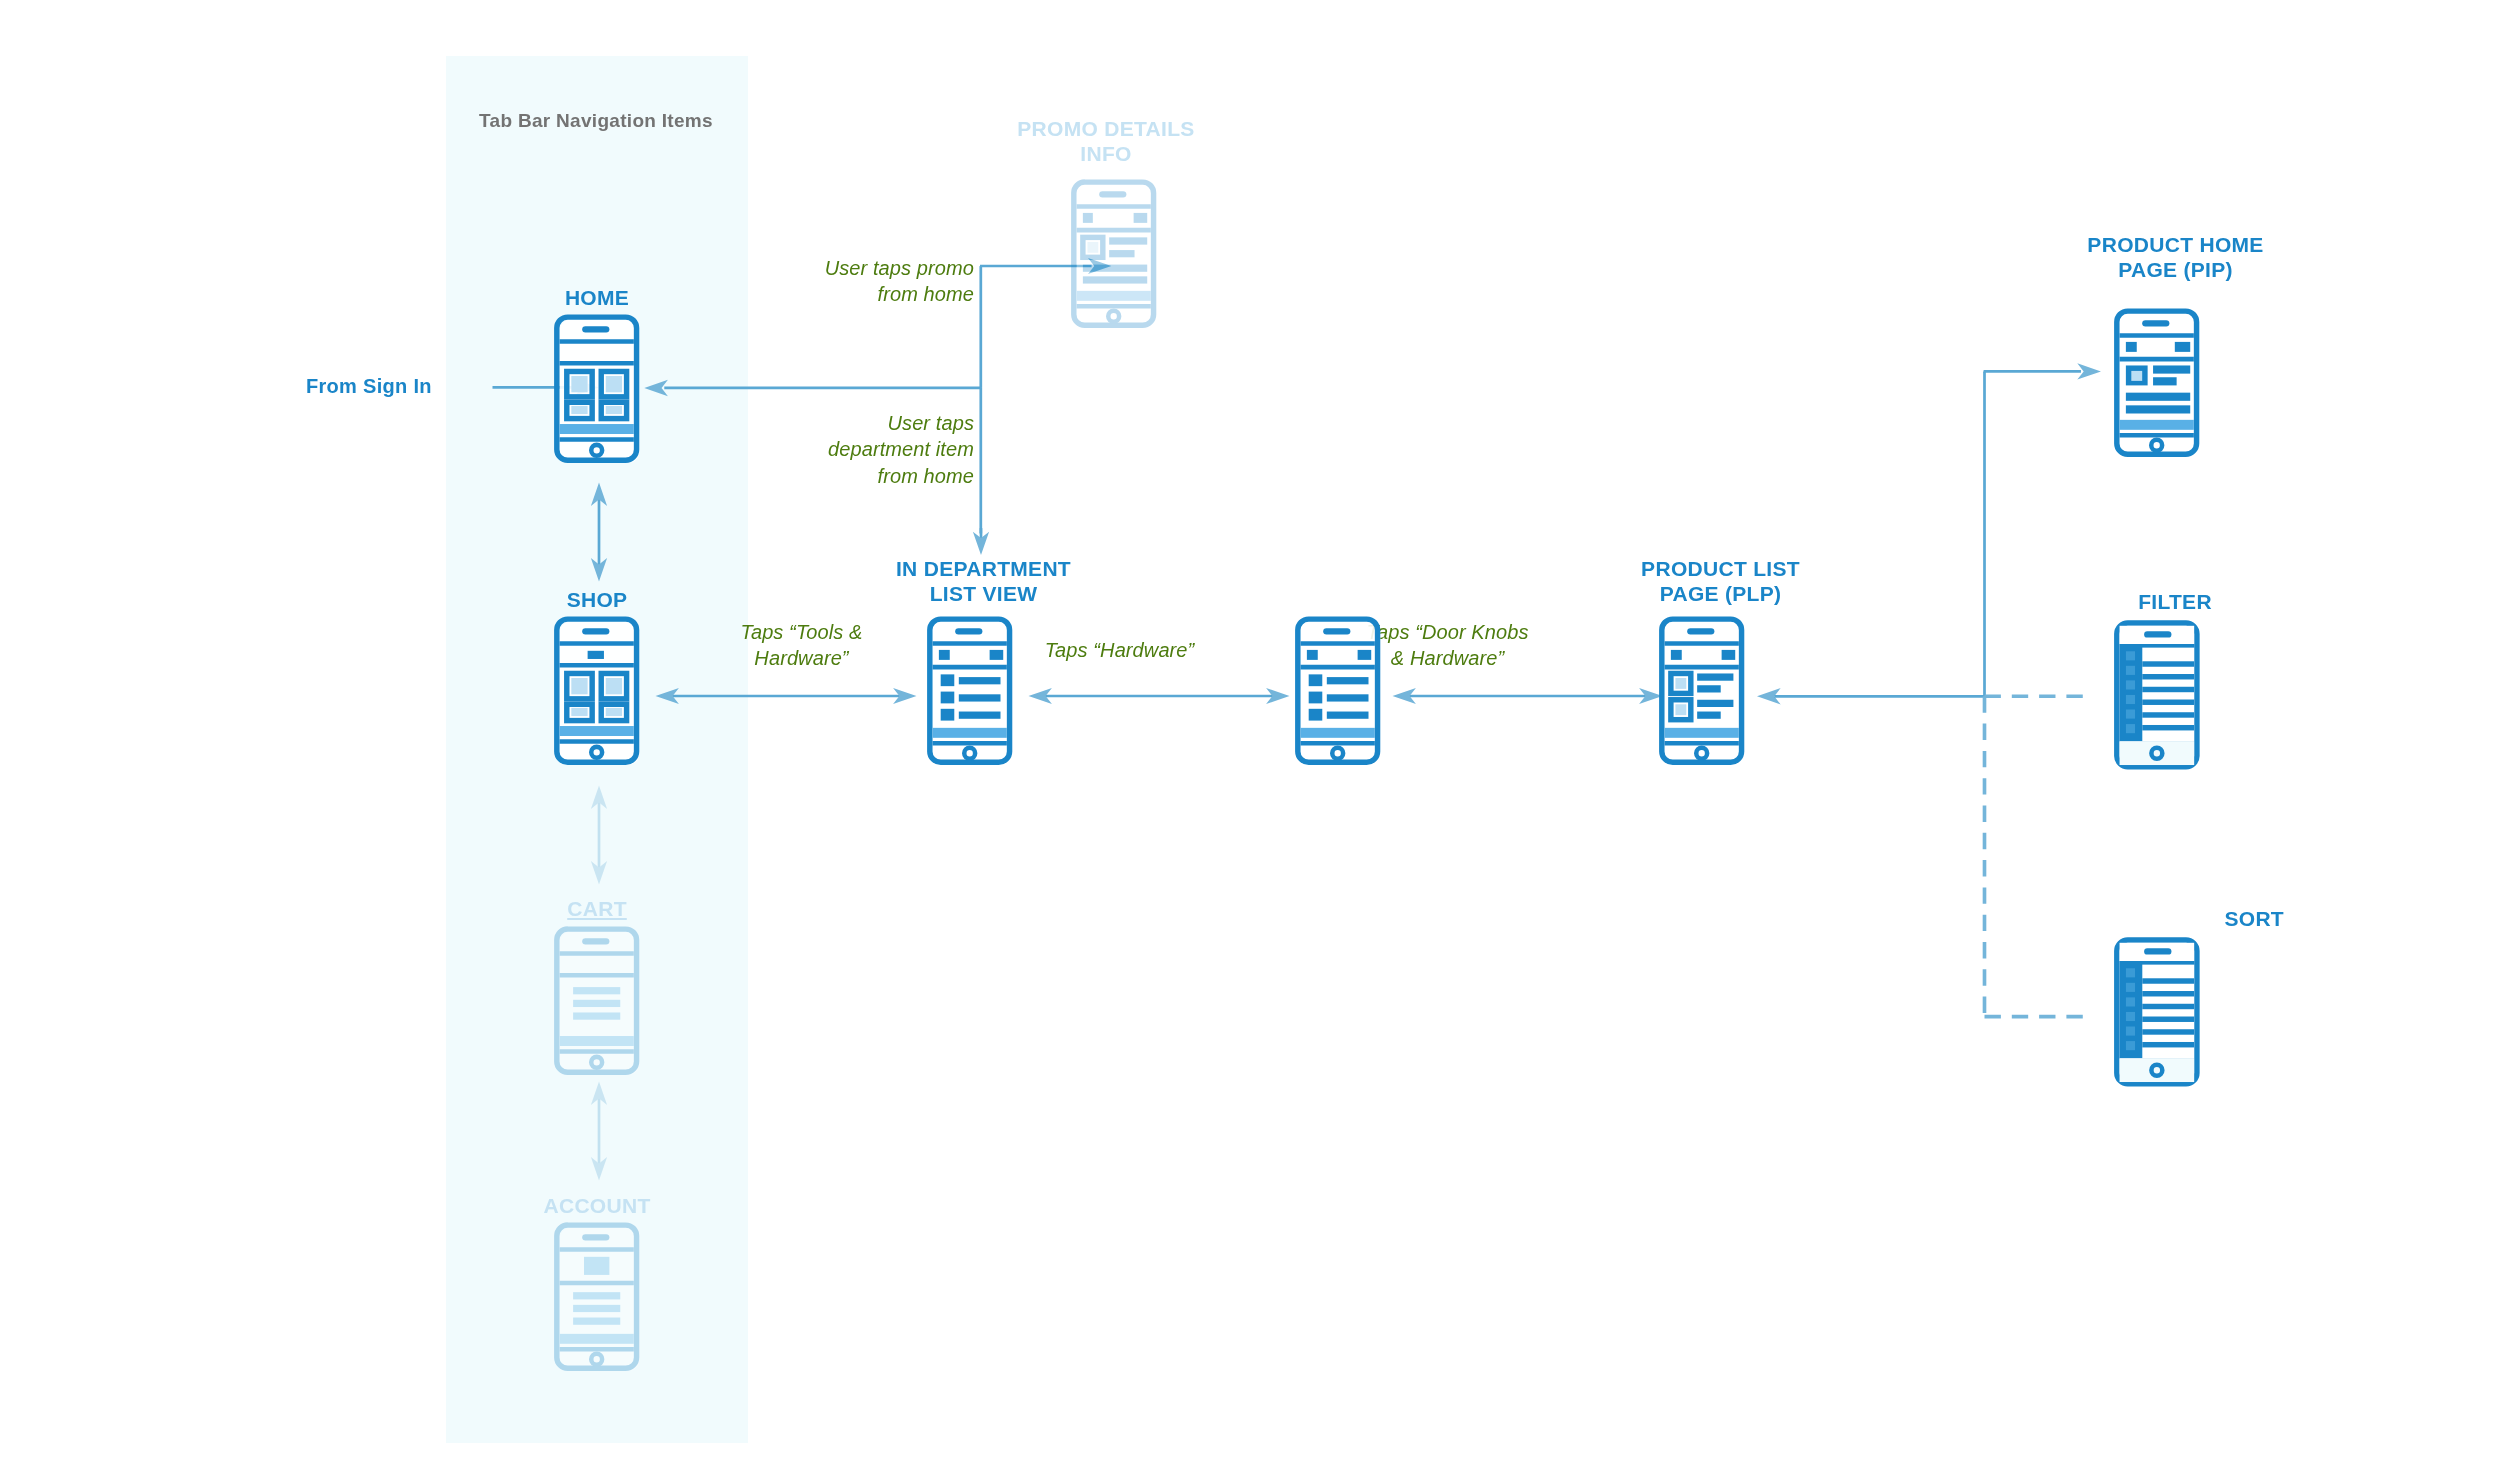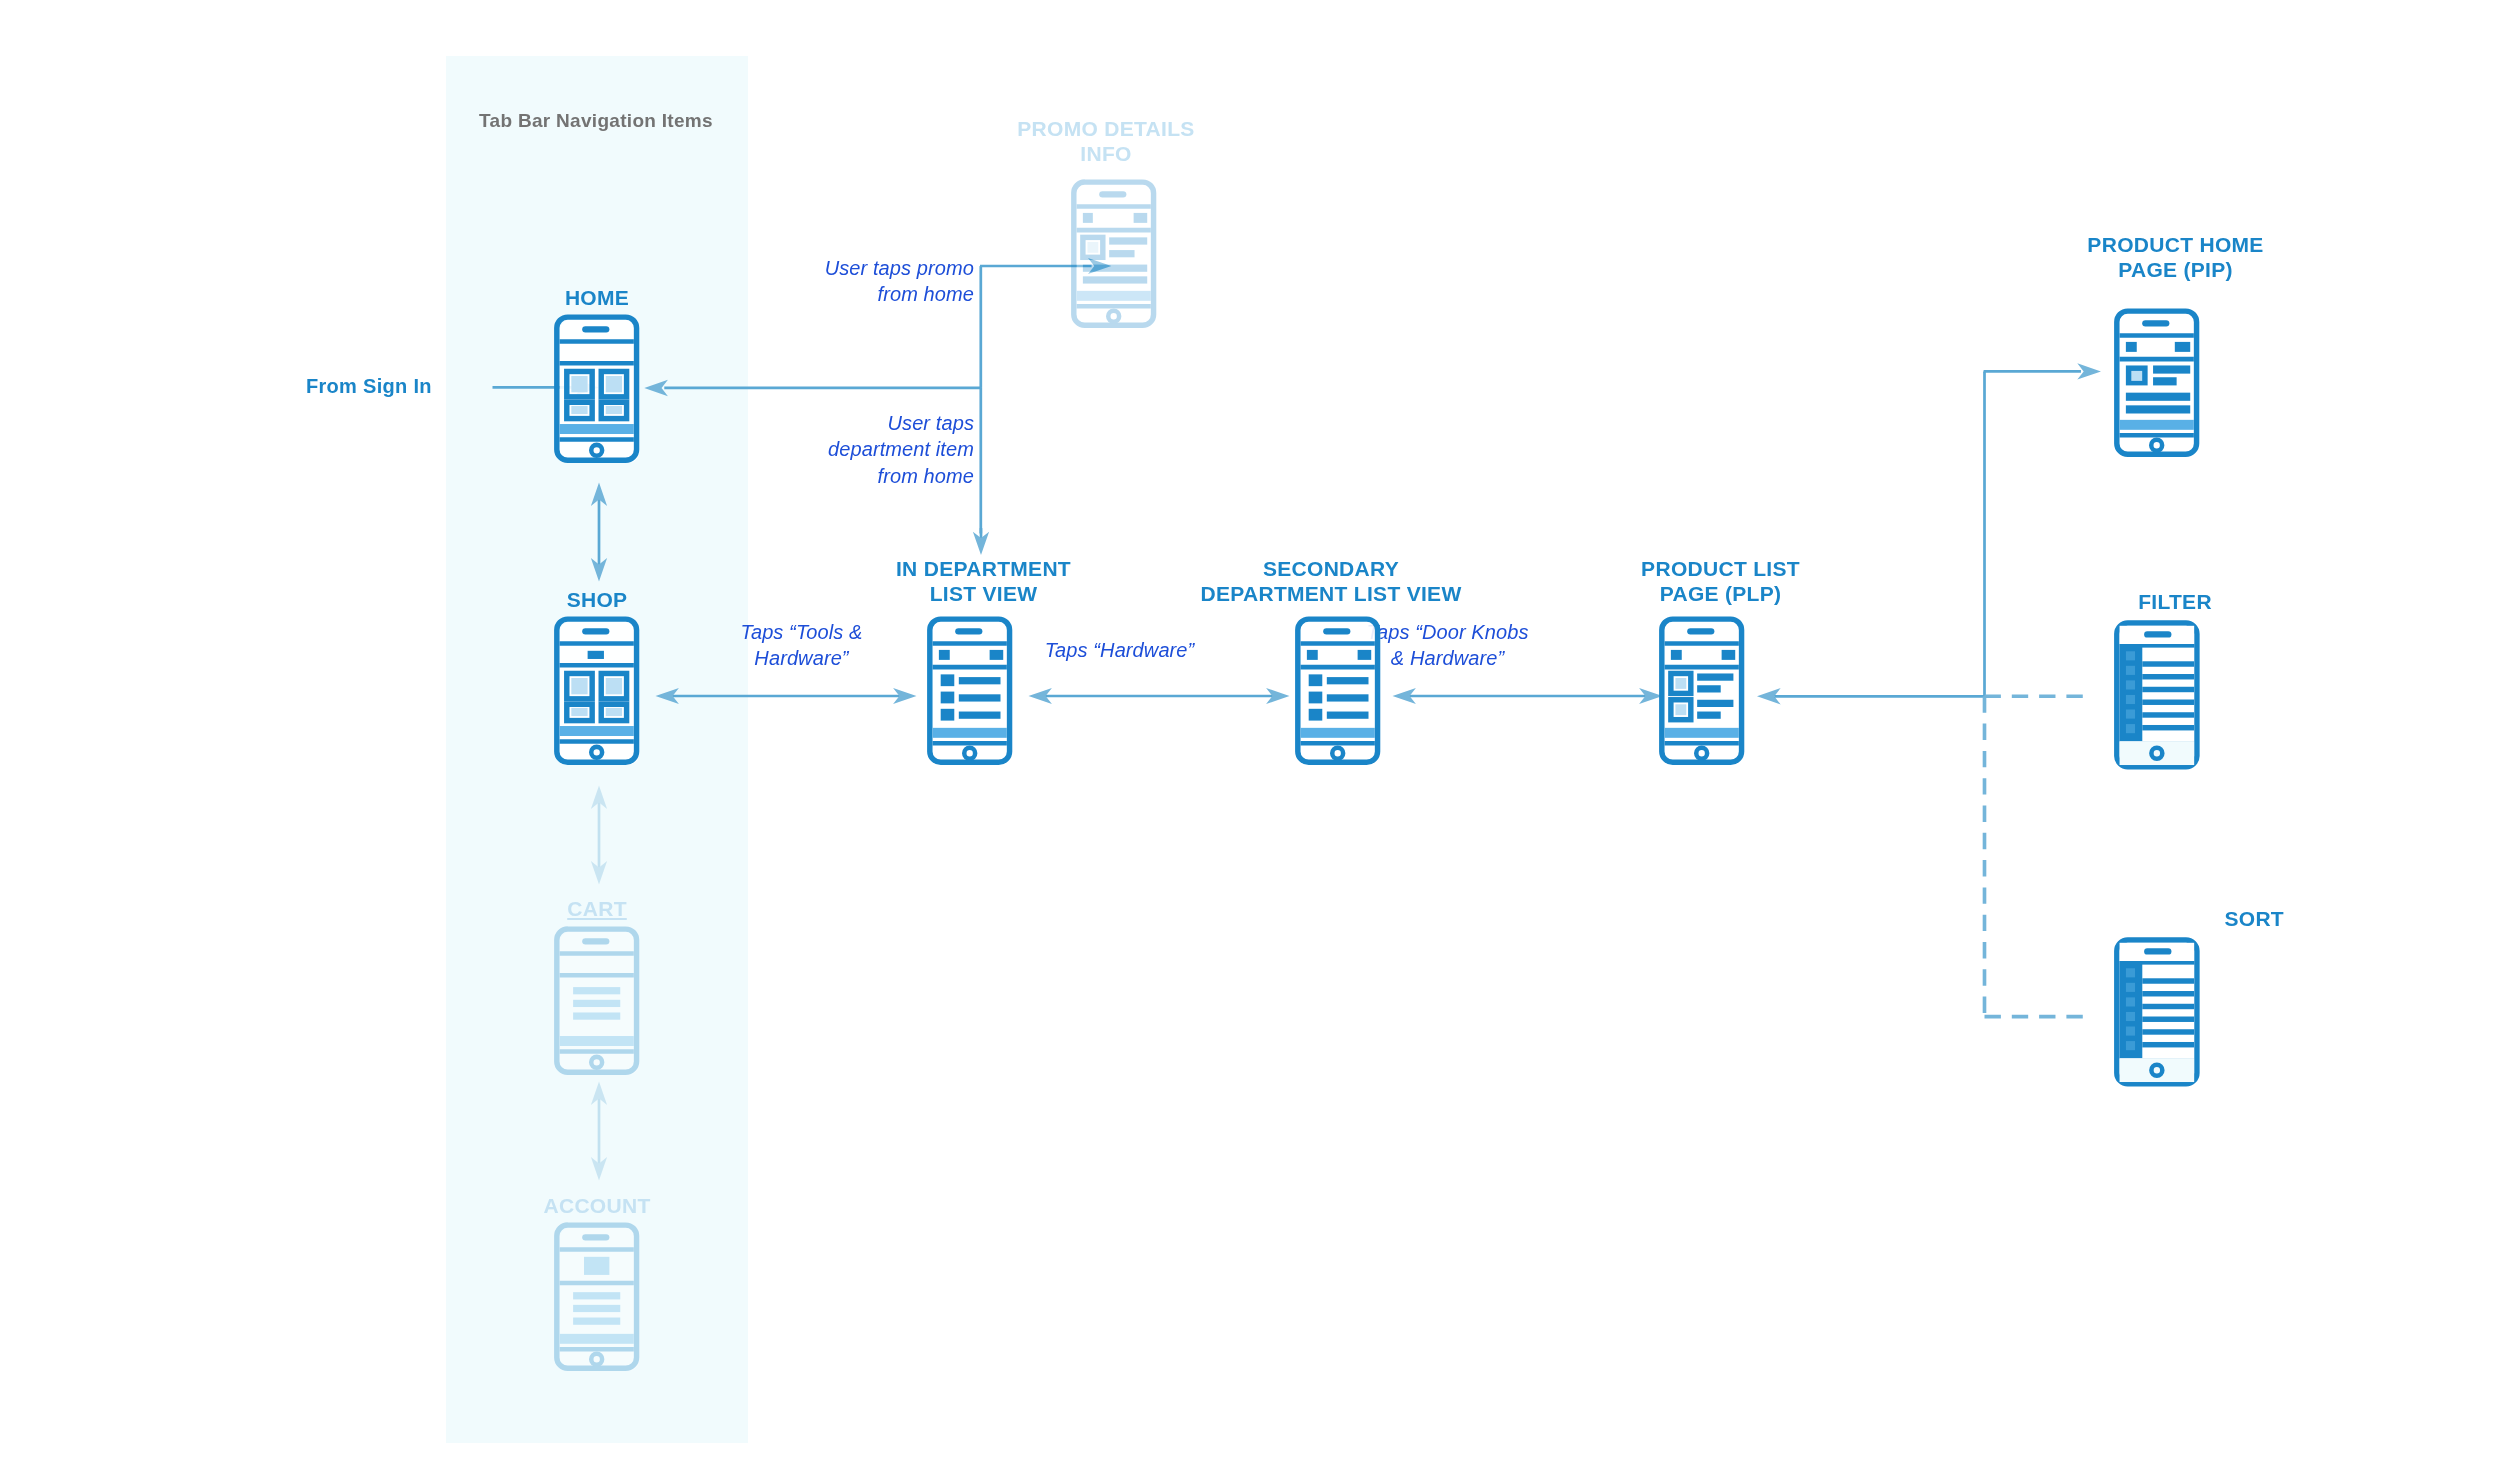--- a/index.html
+++ b/index.html
@@ -17,21 +17,21 @@
   .lbl{
     position:absolute;text-align:center;font-weight:bold;
     color:#1a85c8;letter-spacing:0.3px;line-height:1.18;
   }
   .lbl.big{font-size:19px;color:#737373;line-height:1.3;}
   .lbl.node{font-size:21px;}
   .lbl.ghost{color:#c5e2f3;}
   .lbl.signin{font-size:20px;color:#1a85c8;text-align:left;}
 
   .note{
-    position:absolute;font-style:italic;font-size:20px;color:#1d4ed8;
+    position:absolute;font-style:italic;font-size:20px;color:#4d7c0f;
     text-align:right;line-height:1.32;letter-spacing:0.1px;
   }
   .note.ctr{text-align:center;}
 
   
   .phone{position:absolute;}
   .phone svg{display:block;overflow:visible;}
   .ghostph{opacity:.30;}
 
   
@@ -67,24 +67,20 @@
   <div class="lbl node ghost" style="left:965px;top:117px;width:282px;">
     <div>PROMO DETAILS</div>
     <div>INFO</div>
   </div>
 
   <div class="lbl node" style="left:847px;top:557px;width:273px;">
     <div>IN DEPARTMENT</div>
     <div>LIST VIEW</div>
   </div>
 
-  <div class="lbl node" style="left:1149px;top:557px;width:364px;">
-    <div>SECONDARY</div>
-    <div>DEPARTMENT LIST VIEW</div>
-  </div>
 
   <div class="lbl node" style="left:1575px;top:557px;width:291px;">
     <div>PRODUCT LIST</div>
     <div>PAGE (PLP)</div>
   </div>
 
   <div class="lbl node" style="left:2030px;top:233px;width:291px;">
     <div>PRODUCT HOME</div>
     <div>PAGE  (PIP)</div>
   </div>

